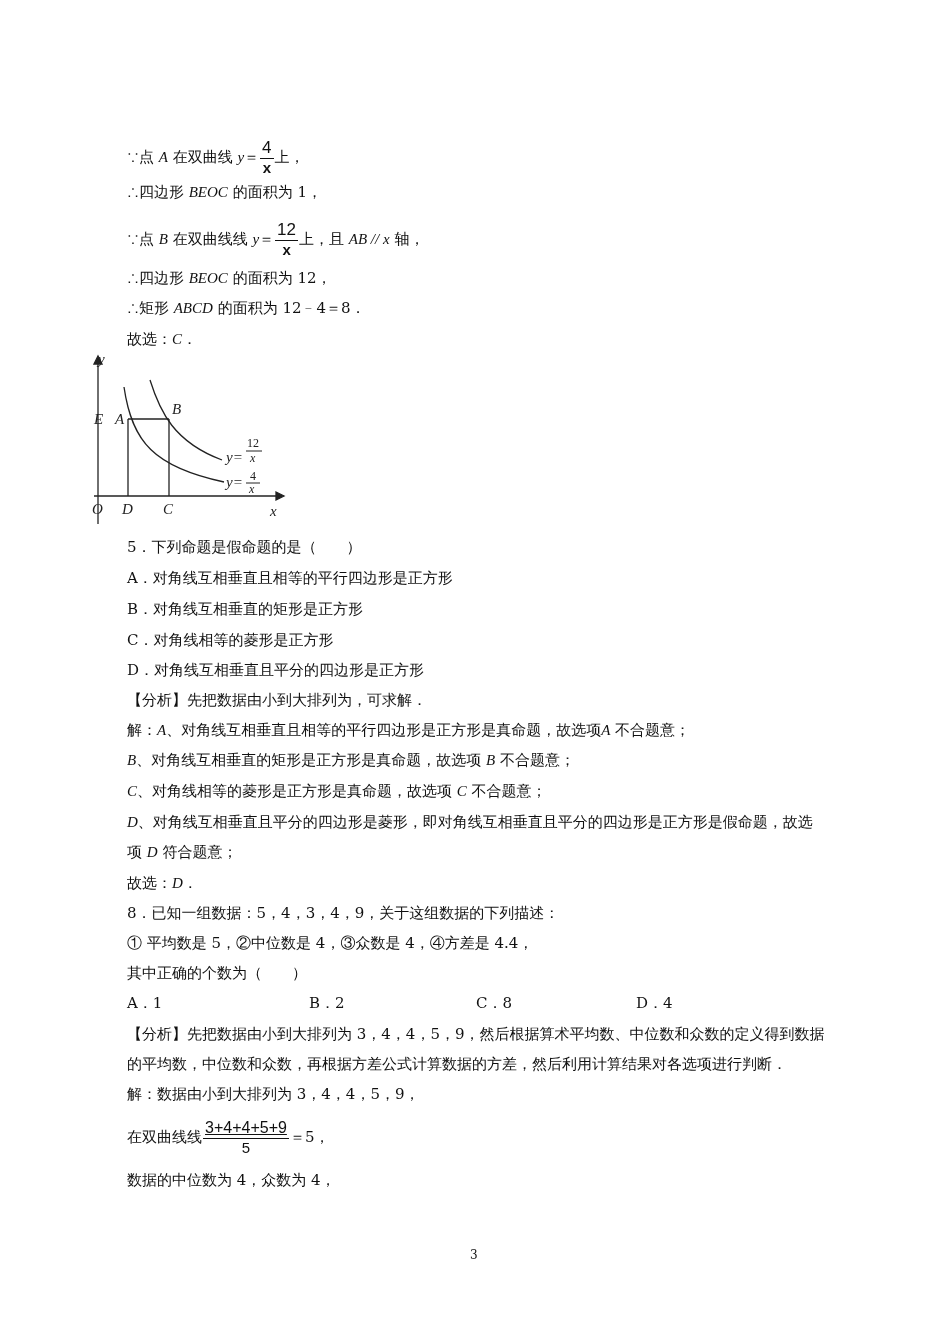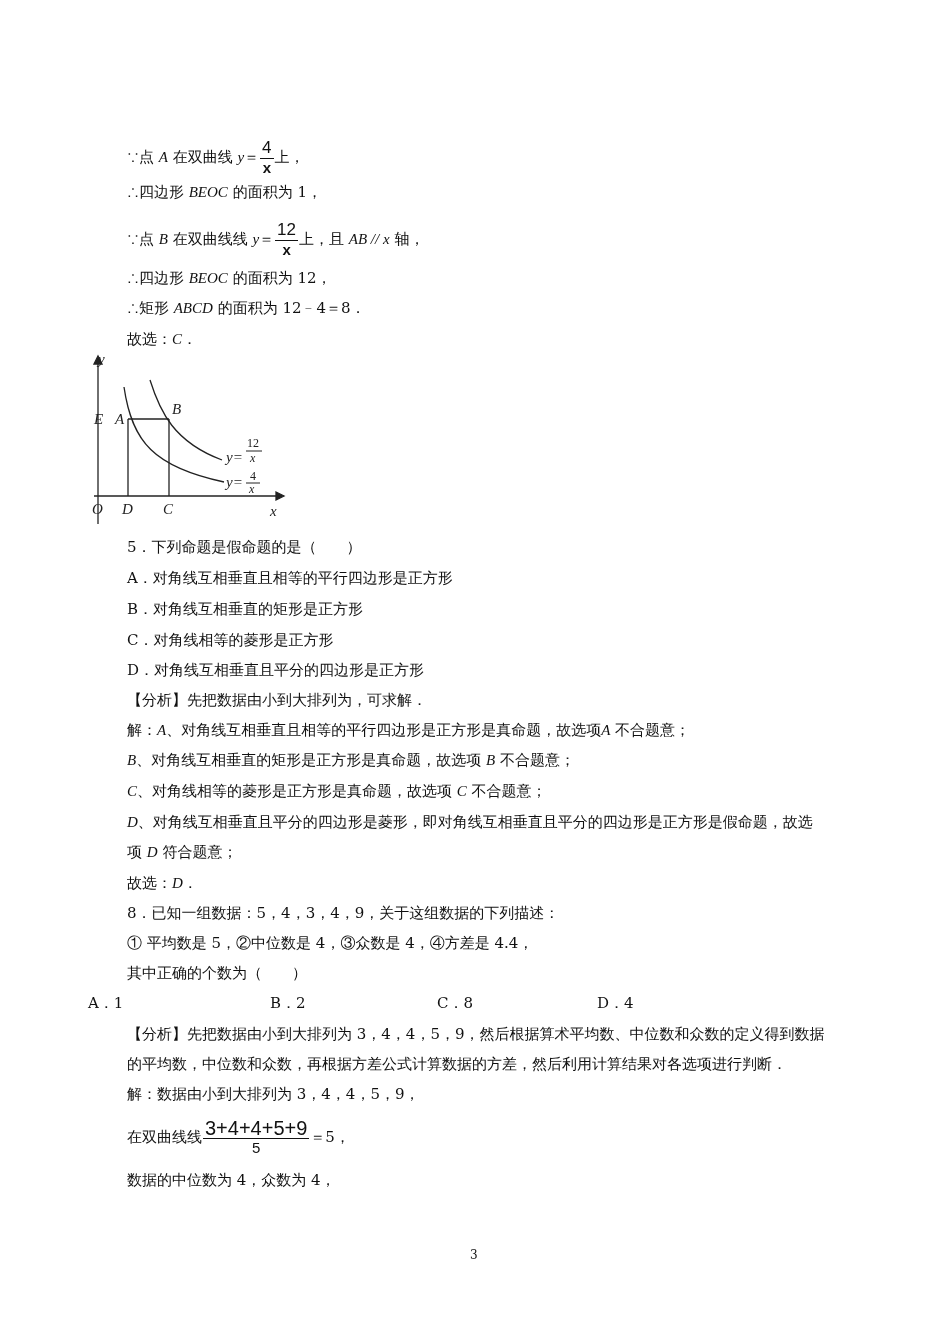--- a/index.html
+++ b/index.html
@@ -3,23 +3,23 @@
 <meta charset="utf-8">
 <style>
   html, body { margin: 0; padding: 0; background: #ffffff; }
   body { width: 950px; height: 1344px; position: relative; overflow: hidden;
          font-family: "DejaVu Serif", "Liberation Serif", serif; color: #111; }
   .line { position: absolute; left: 88px; font-size: 15px; line-height: 20px; white-space: nowrap; margin-left: 39px; }
   .it { font-style: italic; font-family: "Liberation Serif", serif; }
   .frac { display: inline-block; vertical-align: middle; text-align: center; font-family: "Liberation Sans", sans-serif; margin: 0 1px; }
   .frac .num { display: block; border-bottom: 1.5px solid #111; padding: 0 2px; line-height: 20px; font-size: 17px; }
   .frac .den { display: block; line-height: 18px; font-size: 15px; font-weight: bold; }
-  .frac.big .num { font-size: 20px; }
+  .frac.big .num { font-size: 16px; text-decoration: underline; }
   .fig { position: absolute; left: 84px; top: 352px; width: 210px; height: 175px; }
-  .opt { position: absolute; font-size: 15px; line-height: 20px; }
+  .opt { position: absolute; font-size: 15px; line-height: 20px; margin-left: 39px; }
   .pageno { position: absolute; left: 470px; top: 1248px; font-size: 12px; }
 </style>
 </head>
 <body>
 
 <div class="line" style="top:138px">
   <span>∵点 </span><span class="it">A</span><span> 在双曲线 </span><span class="it">y</span><span>＝</span><span class="frac"><span class="num">4</span><span class="den">x</span></span><span>上，</span>
 </div>
 <div class="line" style="top:182px">
   <span>∴四边形 </span><span class="it">BEOC</span><span> 的面积为 1，</span>

